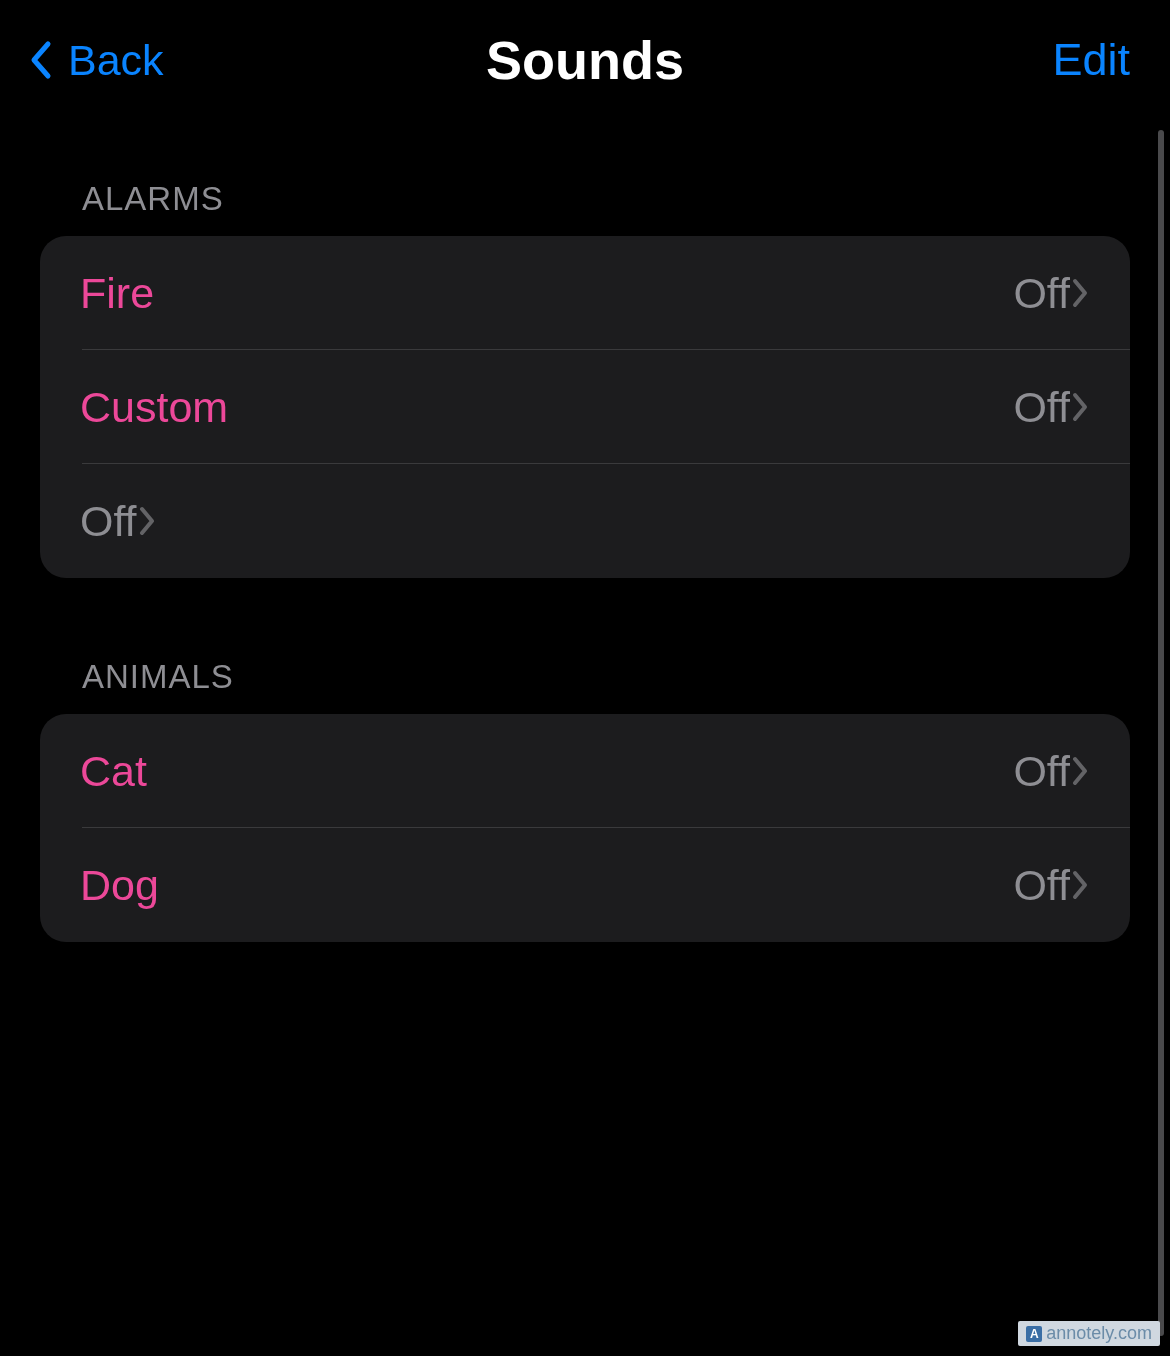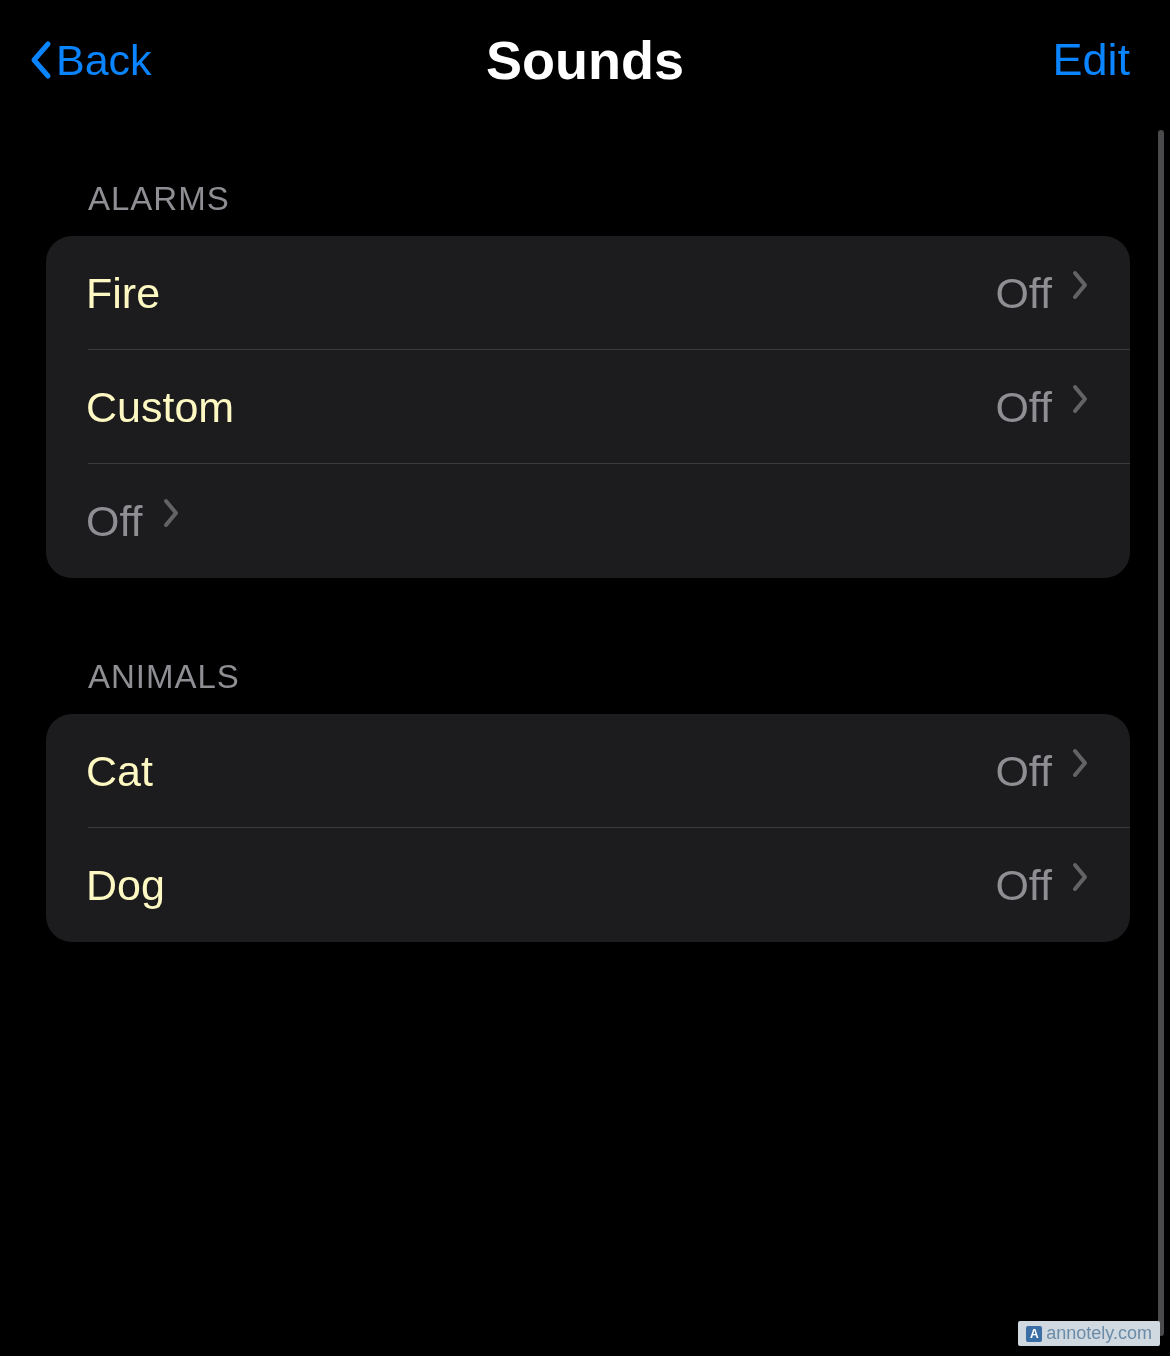--- a/index.html
+++ b/index.html
@@ -20,21 +20,21 @@
     .nav-bar {
       display: flex;
       align-items: center;
       justify-content: space-between;
       padding: 30px 40px 30px 24px;
       height: 120px;
     }
     .back-container {
       display: flex;
       align-items: center;
-      gap: 0;
+      gap: 12px;
       cursor: pointer;
       text-align: right;
     }
     .chevron-back {
       width: 32px;
       height: 48px;
       display: flex;
       align-items: center;
       justify-content: center;
     }
@@ -56,21 +56,20 @@
       color: #ffffff;
     }
     .edit-button {
       color: #0a84ff;
       font-size: 45px;
       font-weight: 400;
       cursor: pointer;
     }
     .content {
       padding: 60px 40px 0 40px;
-      margin-left: 6px;
     }
     .section-header {
       color: #8e8e93;
       font-size: 33px;
       font-weight: 400;
       letter-spacing: 1px;
       text-transform: uppercase;
       padding: 0 0 18px 42px;
     }
     .group {
@@ -93,29 +92,28 @@
       position: absolute;
       left: 42px;
       right: 0;
       bottom: 0;
       height: 1px;
       background: #3a3a3c;
     }
     .row-label {
       font-size: 43px;
       font-weight: 400;
-      color: #fef9c3;
+      color: #ec4899;
     }
     .row-label.accent {
       color: #0a84ff;
     }
     .row-right {
       display: flex;
-      align-items: flex-start;
-      gap: 18px;
+      align-items: center;
     }
     .row-value {
       font-size: 43px;
       font-weight: 400;
       color: #8e8e93;
     }
     .chevron-right {
       width: 20px;
       height: 32px;
       display: flex;

